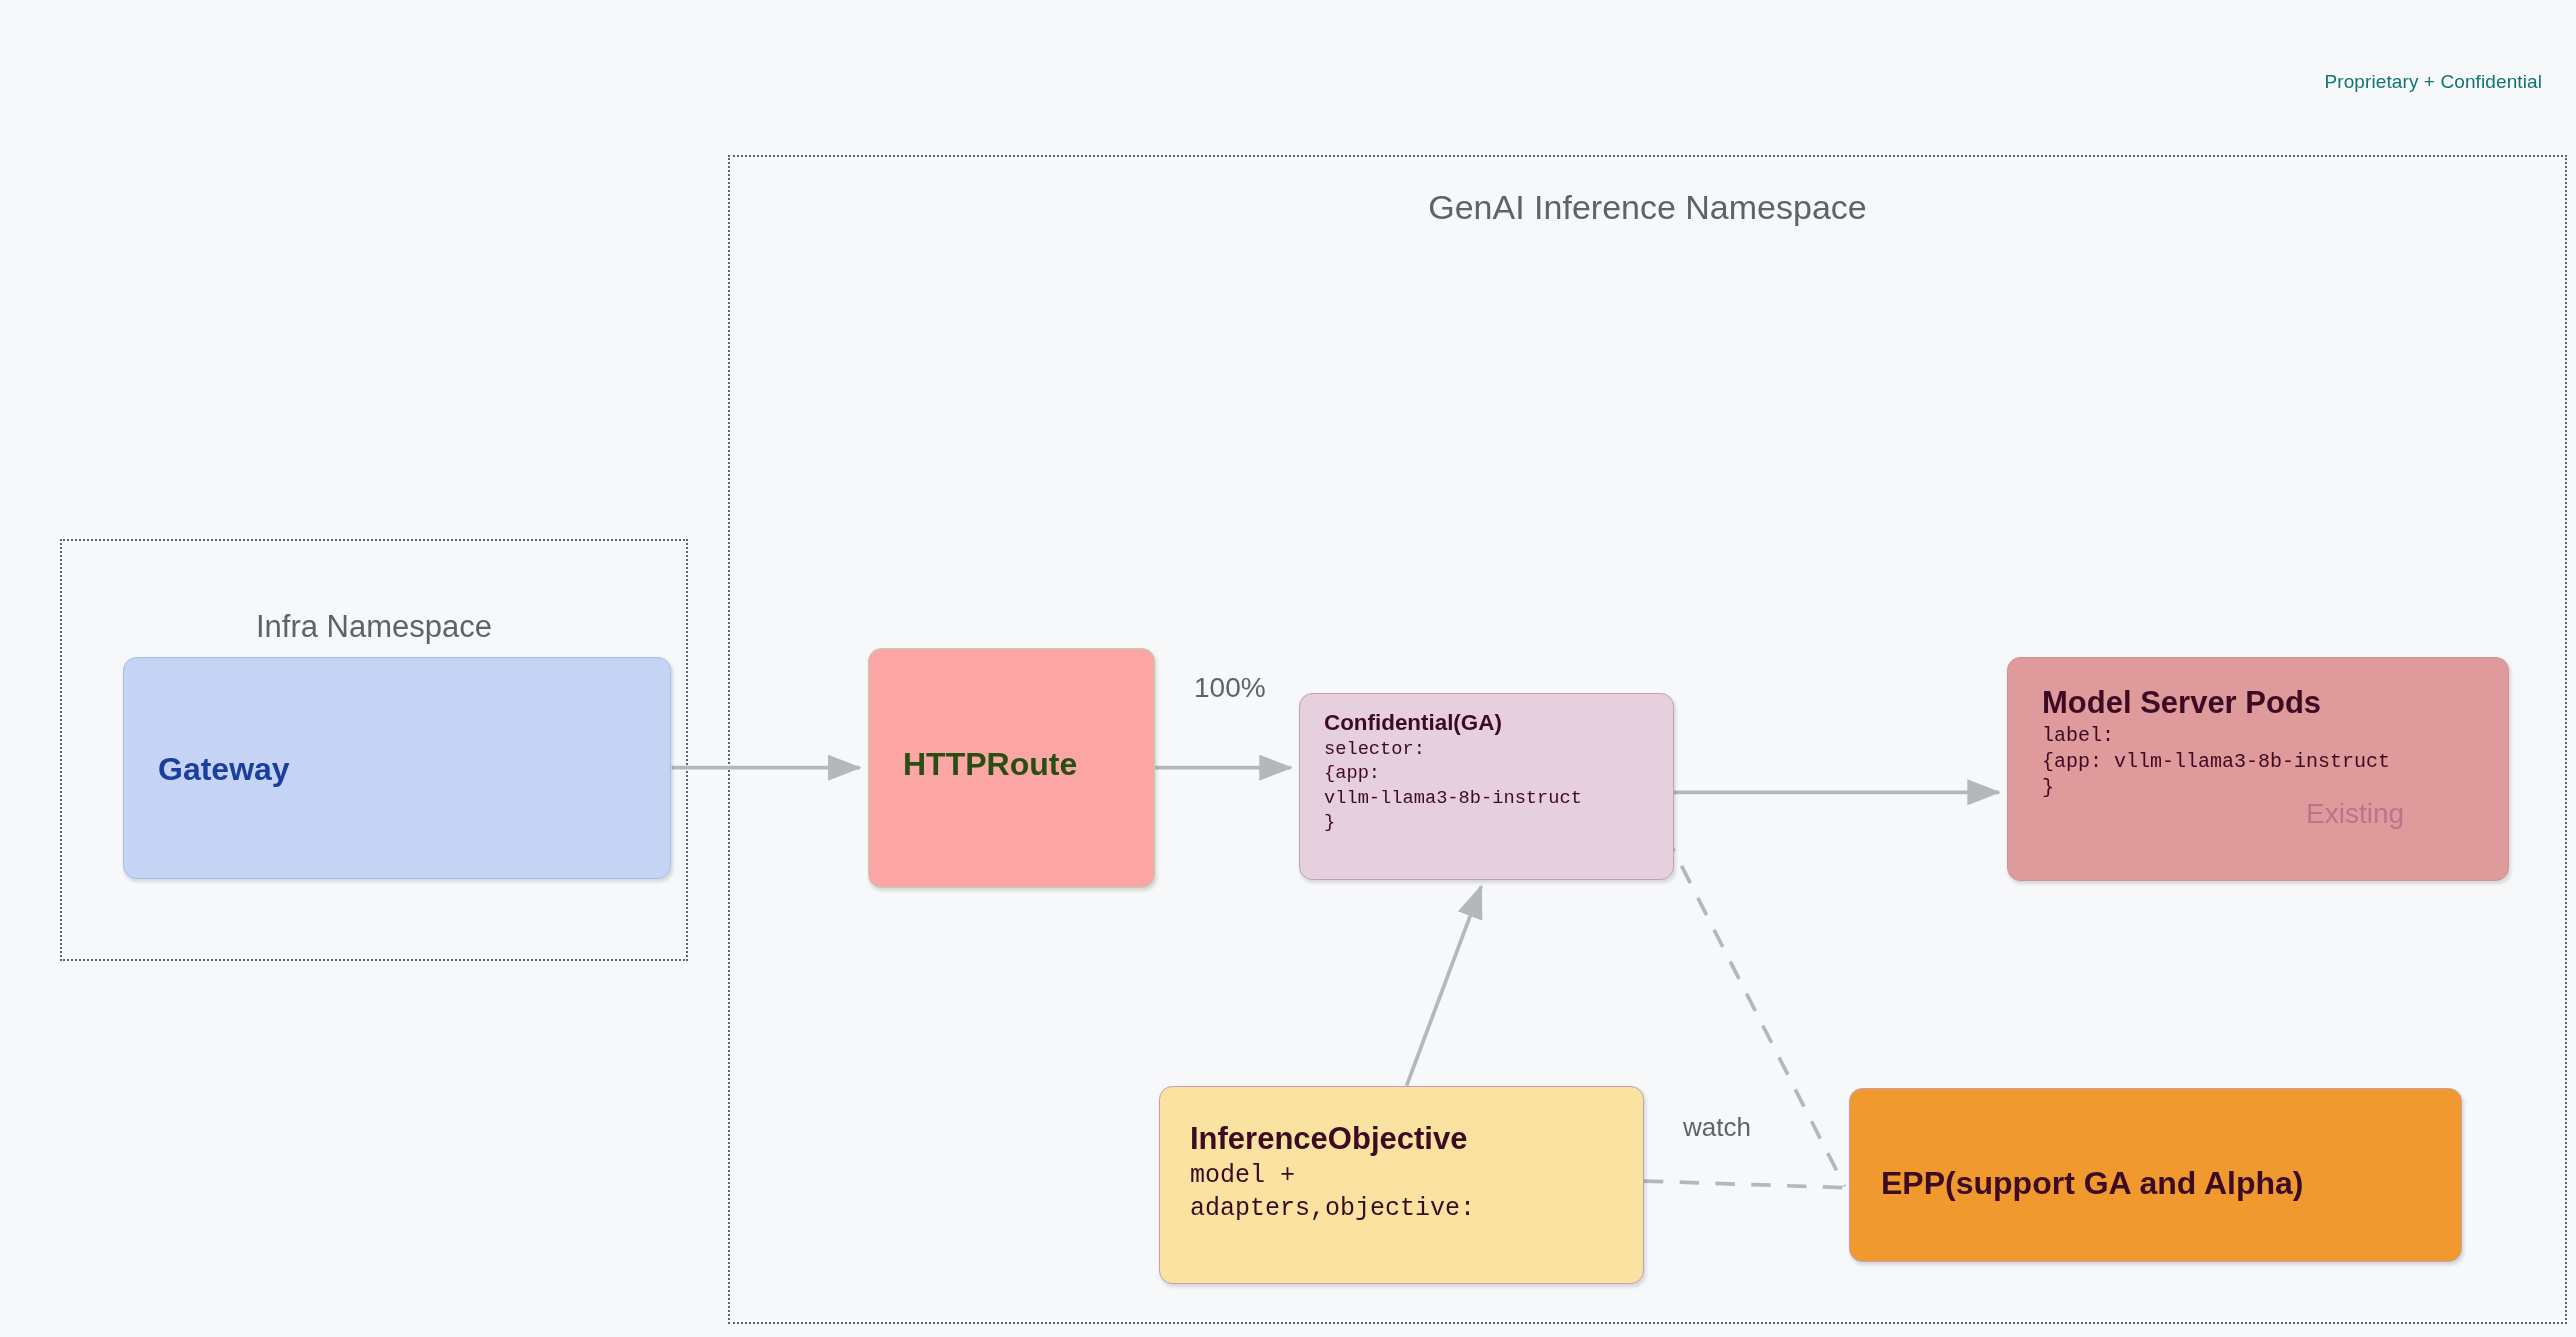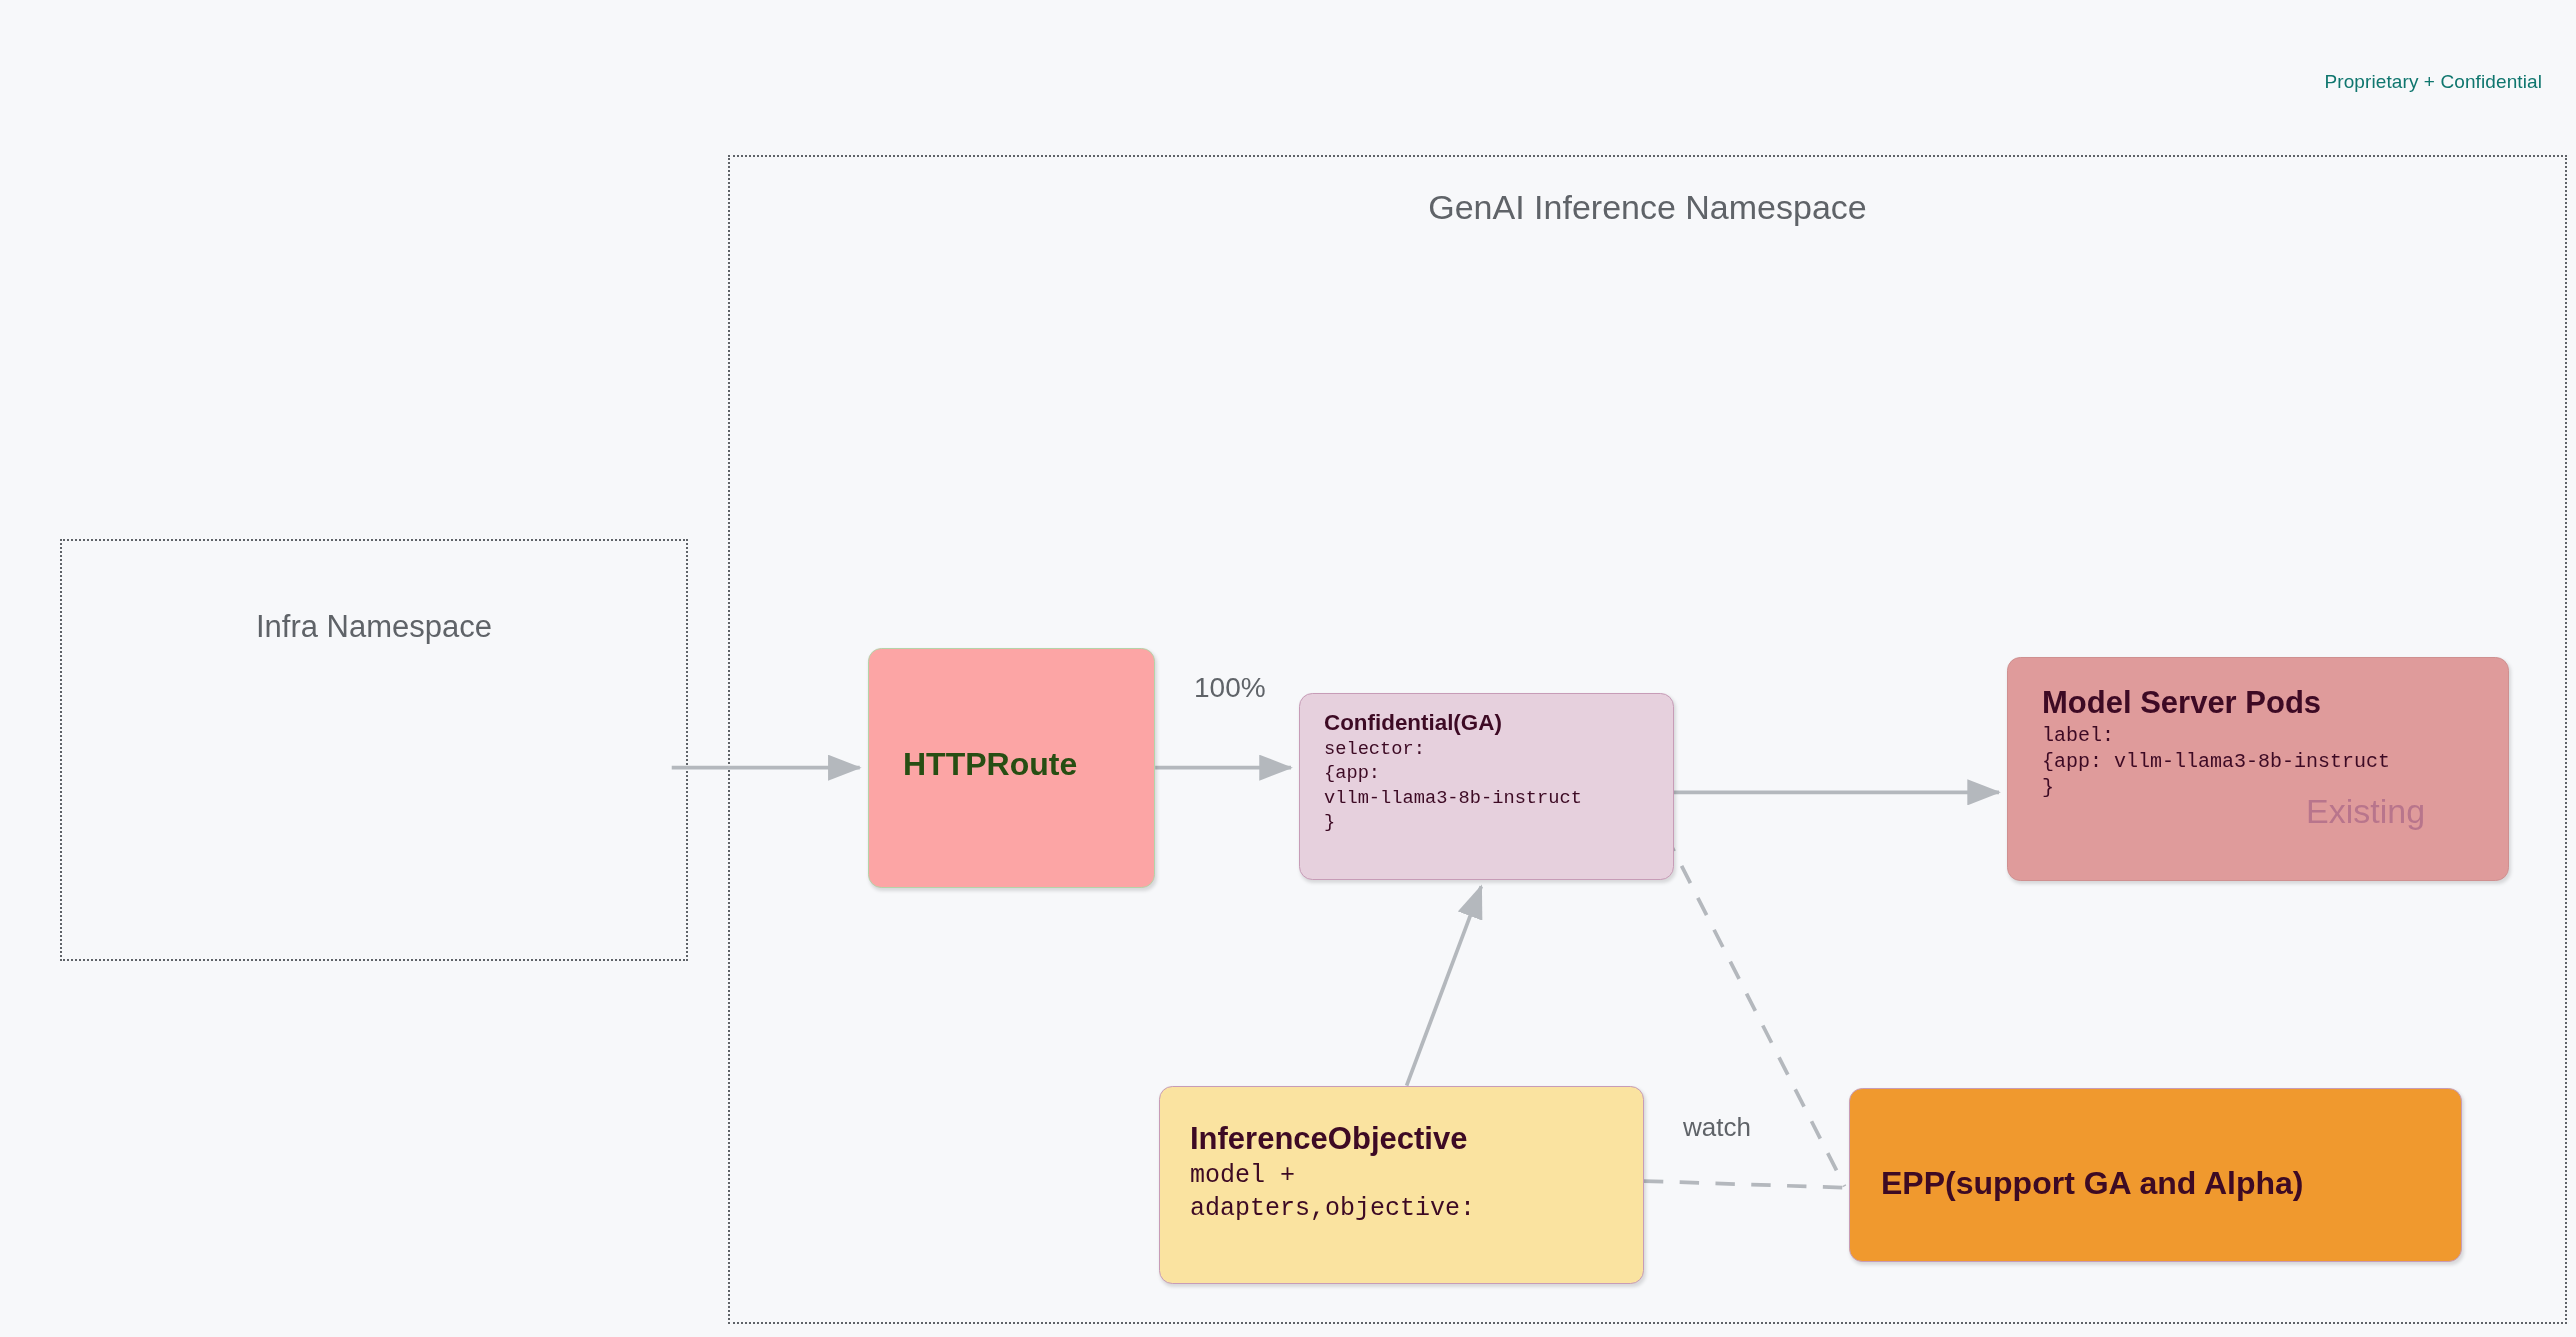--- a/index.html
+++ b/index.html
@@ -156,22 +156,22 @@
     color: #3d0a24;
     margin-bottom: 1.5px;
   }
   #node-modelserverpods .node-sub {
     font-size: 20px;
     color: #3d0a24;
   }
   .existing-stamp {
     position: absolute;
     left: 298px;
-    top: 134px;
-    font-size: 34px;
+    top: 140px;
+    font-size: 28px;
     color: rgba(105, 40, 110, 0.33);
     white-space: nowrap;
   }
 
   
   #node-inferenceobjective {
     left: 1159px;
     top: 1086px;
     width: 485px;
     height: 198px;
@@ -262,20 +262,25 @@
 
     <line x1="2210" y1="1075" x2="2472" y2="1590" stroke="#b4b8bd" stroke-width="5" stroke-dasharray="26 22"></line>
 
     <line x1="2203" y1="1583" x2="2478" y2="1592" stroke="#b4b8bd" stroke-width="5" stroke-dasharray="26 22"></line>
   </svg>
 
   <div class="edge-label" id="label-100">100%</div>
 
   <div class="edge-label" id="label-watch">watch</div>
 
+  <div class="node" id="node-gateway">
+    <div class="node-inner">
+      <div class="node-title">Gateway</div>
+    </div>
+  </div>
 
   <div class="node" id="node-httproute">
     <div class="node-inner">
       <div class="node-title">HTTPRoute</div>
     </div>
   </div>
 
   <div class="node" id="node-inferencepool">
     <div class="node-inner">
       <div class="node-title">Confidential(GA)</div>

